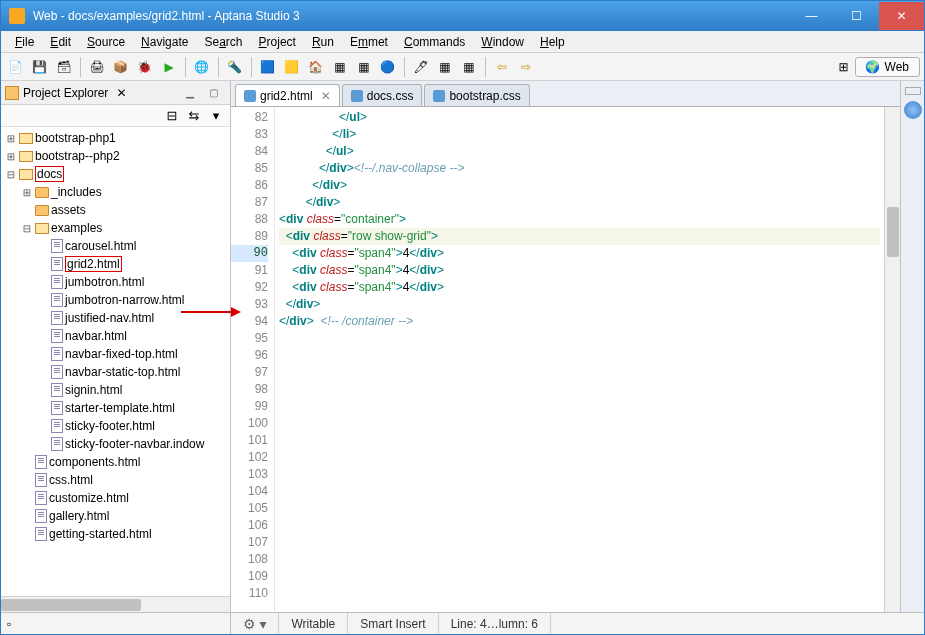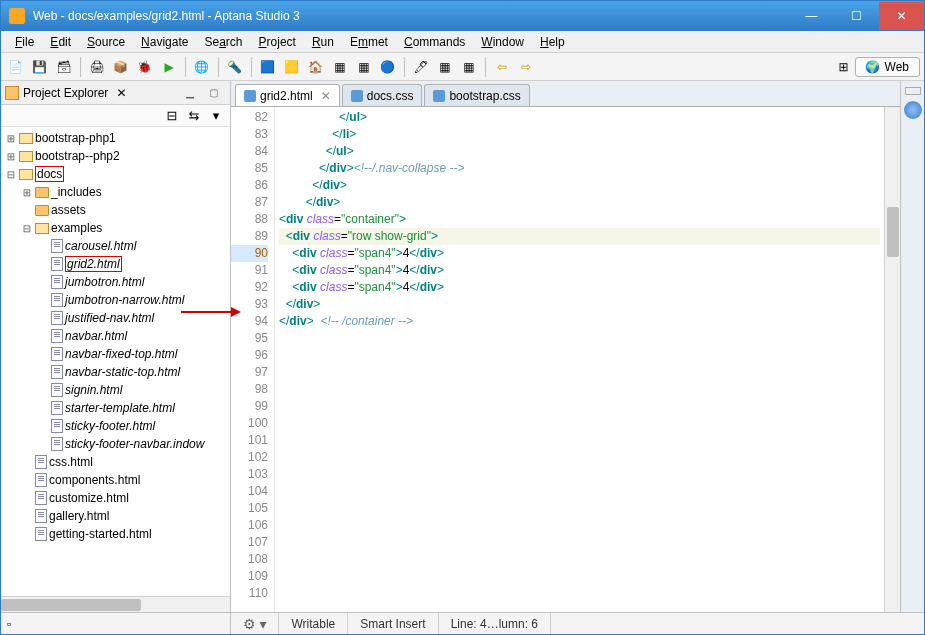--- a/index.html
+++ b/index.html
@@ -29,35 +29,35 @@
 .vtbtn { width: 16px; height: 16px; cursor: pointer; font-size: 13px; line-height: 16px; text-align: center; }
 .tree { flex: 1; overflow: auto; padding: 2px 0; }
 .treerow { display: flex; align-items: center; height: 18px; padding-left: 4px; cursor: pointer; white-space: nowrap; }
 .twist { width: 12px; text-align: center; color: #555; font-size: 10px; }
 .ficon { width: 16px; height: 14px; margin: 0 2px; display: inline-flex; align-items: center; justify-content: center; }
 .ficon.folder { background: #f9c46b; border: 1px solid #c98a2b; border-radius: 1px; width: 14px; height: 11px; }
 .ficon.folderopen { background: #ffe4a3; border: 1px solid #c98a2b; width: 14px; height: 11px; }
 .ficon.file { background: #fff; border: 1px solid #88a; width: 12px; height: 14px; position: relative; }
 .ficon.file::after { content: ""; position: absolute; top: 2px; left: 2px; right: 2px; height: 1px; background: #88a; box-shadow: 0 2px 0 #88a, 0 4px 0 #88a; }
 .redbox { border: 1px solid #d00; padding: 0 1px; }
-.ind1 { margin-left: 16px; } .ind2 { margin-left: 32px; font-style: italic; }
+.ind1 { margin-left: 16px; } .ind2 { margin-left: 32px; }
 .hscroll { height: 16px; background: #f0f0f0; border-top: 1px solid #d0d0d0; position: relative; }
 .hscroll .thumb { position: absolute; left: 0; top: 2px; width: 140px; height: 12px; background: #c0c0c0; border-radius: 2px; }
 .editor { flex: 1; display: flex; flex-direction: column; min-width: 0; }
 .tabbar { height: 26px; background: #eaeff5; border-bottom: 1px solid #b0b0b0; display: flex; align-items: flex-end; padding: 0 4px; gap: 2px; }
 .etab { height: 22px; border: 1px solid #b0b0b0; border-bottom: none; background: #fff; padding: 2px 8px; border-radius: 3px 3px 0 0; display: flex; align-items: center; gap: 4px; cursor: pointer; }
 .etab.inactive { background: #e0e6ee; }
 .etab .tic { width: 12px; height: 12px; background: #5b9bd5; border-radius: 2px; }
 .editarea { flex: 1; display: flex; background: #fff; position: relative; min-height: 0; }
 .gutter { width: 44px; background: #fff; border-right: 1px solid #e8e8e8; text-align: right; padding: 2px 6px 2px 0; color: #888; font-family: Consolas, monospace; font-size: 13px; line-height: 17px; }
-.gutter div.cur { background: #d6e9ff; color: #a16207; }
+.gutter div.cur { background: #d6e9ff; color: #14532d; font-family: Liberation Mono, monospace; }
 .code { flex: 1; font-family: Consolas, monospace; font-size: 13px; line-height: 17px; padding: 2px 4px; white-space: pre; color: #000; overflow: hidden; }
 .code .tag { color: #008080; font-weight: bold; }
 .code .br { color: #008080; }
-.code .attr { color: #8b5cf6; font-style: italic; }
+.code .attr { color: #b91c1c; font-style: italic; }
 .code .str { color: #1e8f3e; }
 .code .cmt { color: #6a9fb5; font-style: italic; }
 .code .txt { color: #000; }
 .code div.cur { background: #f5f5e8; }
 .vscroll { width: 16px; background: #f0f0f0; border-left: 1px solid #d0d0d0; position: relative; }
 .vscroll .thumb { position: absolute; top: 100px; left: 2px; width: 12px; height: 50px; background: #c0c0c0; border-radius: 2px; }
 .rightdock { width: 24px; background: #eaeff5; border-left: 1px solid #c0c0c0; display: flex; flex-direction: column; align-items: center; padding-top: 6px; gap: 6px; }
 .dockbtn { width: 18px; height: 18px; border-radius: 9px; background: radial-gradient(#8ec1f8,#3a7bc8); cursor: pointer; }
 .statusbar { height: 22px; border-top: 1px solid #c0c0c0; background: #f4f4f4; display: flex; align-items: center; }
 .statusleft { width: 230px; border-right: 1px solid #c0c0c0; height: 100%; display: flex; align-items: center; padding: 0 6px; gap: 6px; }
@@ -235,26 +235,26 @@
             <span>sticky-footer.html</span>
           </div>
           <div class="treerow ind2">
             <span class="twist"></span>
             <span class="ficon file"></span>
             <span>sticky-footer-navbar.indow</span>
           </div>
           <div class="treerow ind1">
             <span class="twist"></span>
             <span class="ficon file"></span>
+            <span>components.html</span>
+          </div>
+          <div class="treerow ind1">
+            <span class="twist"></span>
+            <span class="ficon file"></span>
             <span>css.html</span>
-          </div>
-          <div class="treerow ind1">
-            <span class="twist"></span>
-            <span class="ficon file"></span>
-            <span>components.html</span>
           </div>
           <div class="treerow ind1">
             <span class="twist"></span>
             <span class="ficon file"></span>
             <span>customize.html</span>
           </div>
           <div class="treerow ind1">
             <span class="twist"></span>
             <span class="ficon file"></span>
             <span>gallery.html</span>

